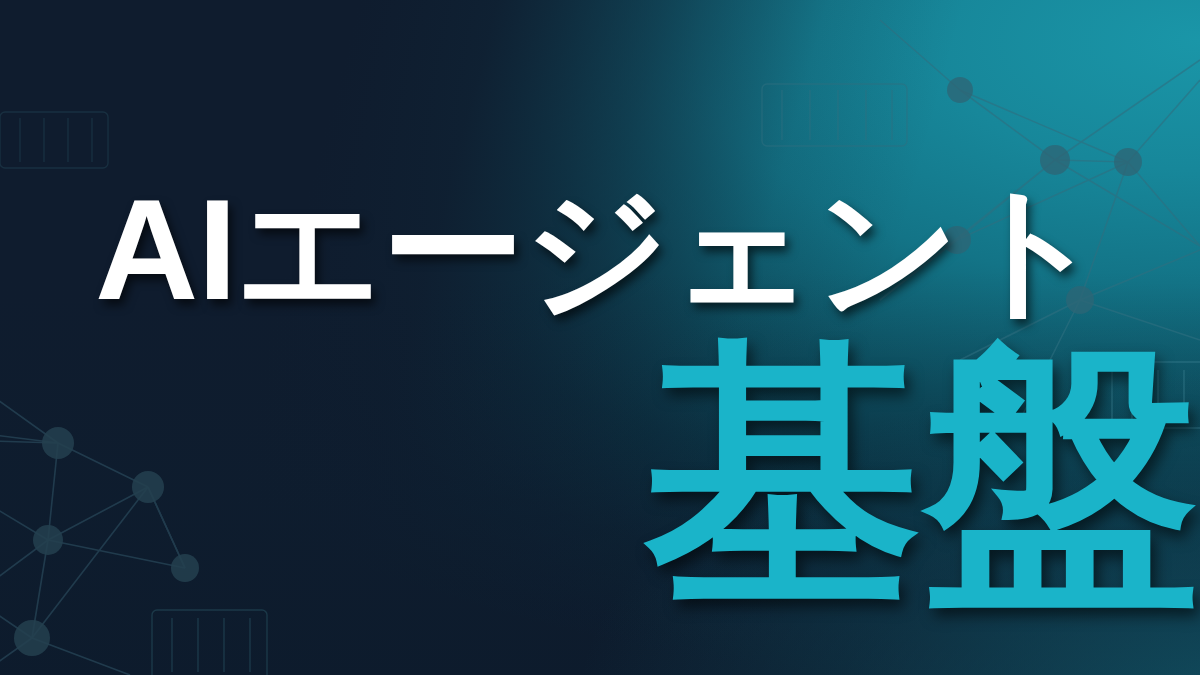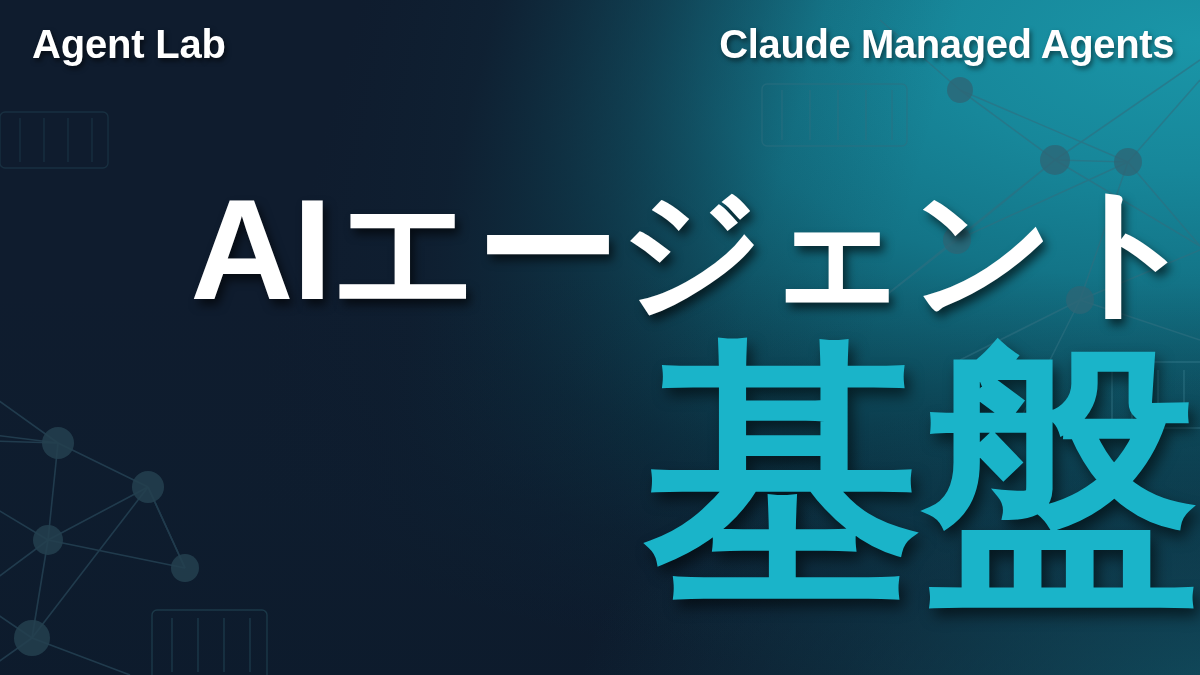--- a/index.html
+++ b/index.html
@@ -71,21 +71,21 @@
     color: #ffffff;
     letter-spacing: -0.4px;
     text-shadow: 2px 3px 5px rgba(0,0,0,0.5);
     white-space: nowrap;
   }
   .headline-main {
     position: absolute;
     left: 0;
     right: 0;
     top: 178px;
-    text-align: right;
+    text-align: center;
     font-size: 143px;
     line-height: 1;
     font-weight: bold;
     color: #ffffff;
     letter-spacing: -1px;
     text-shadow: 4px 6px 10px rgba(0,0,0,0.6);
     white-space: nowrap;
   }
   .headline-sub {
     position: absolute;
@@ -215,22 +215,20 @@
 
     <g stroke="#27505f" stroke-width="1.3" fill="none" opacity="0.38">
       <rect x="0" y="112" width="108" height="56" rx="5"></rect>
       <line x1="20" y1="118" x2="20" y2="162"></line>
       <line x1="44" y1="118" x2="44" y2="162"></line>
       <line x1="68" y1="118" x2="68" y2="162"></line>
       <line x1="92" y1="118" x2="92" y2="162"></line>
     </g>
   </svg>
 
-  <div class="top-left-label">Agent Lab</div>
-
-  <div class="top-right-label">Claude Managed Agents</div>
+
 
   <div class="headline-main">AIエージェント</div>
 
   <div class="headline-sub">基盤</div>
 
 
 </div>
 
 </body></html>

